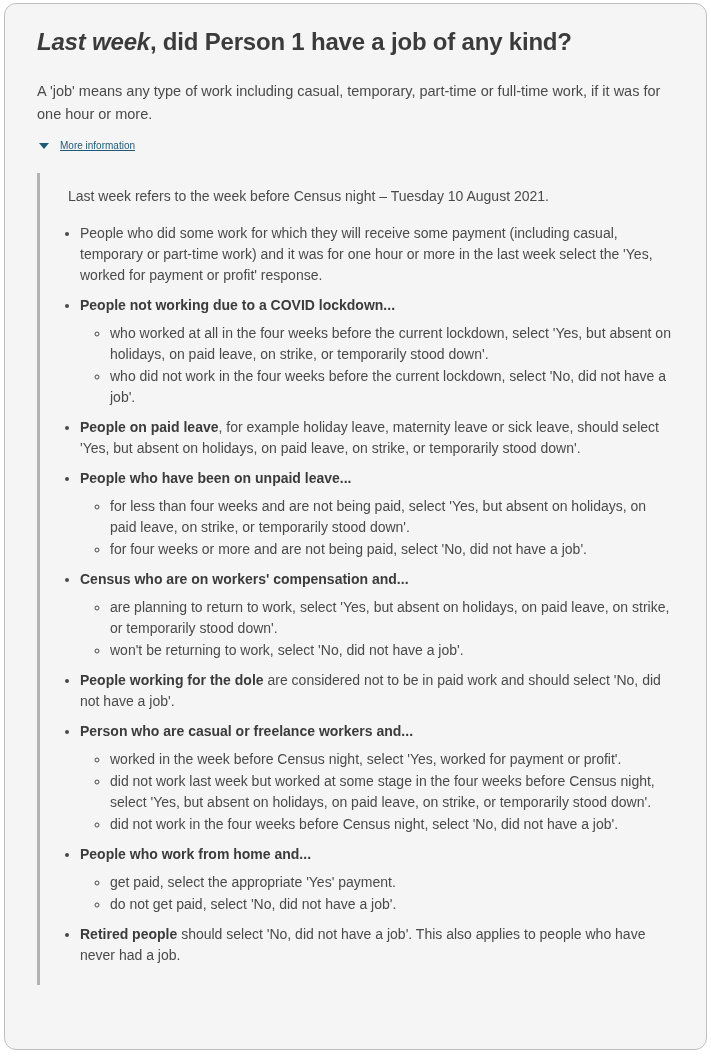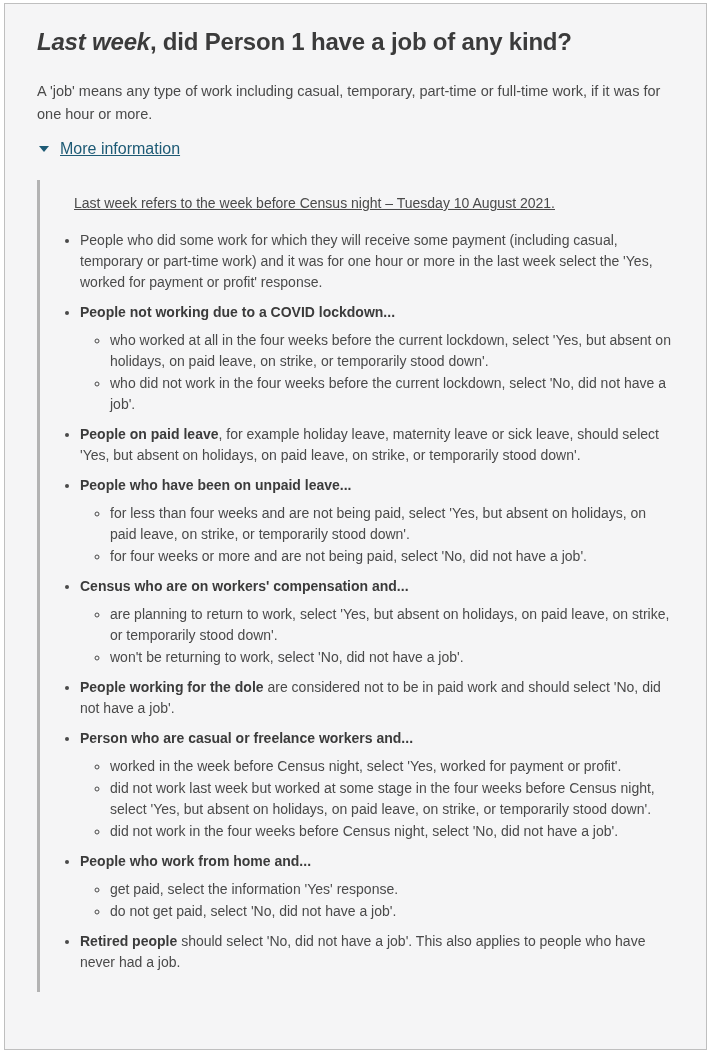--- a/index.html
+++ b/index.html
@@ -10,21 +10,21 @@
     overflow: hidden;
     background: #ffffff;
     font-family: "Liberation Sans", sans-serif;
   }
   .card {
     box-sizing: border-box;
     margin: 3px 4px;
     height: 1047px;
     background: var(--card-bg, #f5f5f6);
     border: 1px solid var(--card-border, #bfbfbf);
-    border-radius: 0;
+    border-radius: 12px;
     padding: 24px 34px 0 32px;
   }
   .title {
     margin: 0 0 24px 0;
     font-size: 24px;
     font-weight: 700;
     color: var(--heading, #3b3b3b);
     letter-spacing: -0.2px;
   }
   .title em { font-style: italic; }
@@ -43,38 +43,37 @@
     cursor: pointer;
   }
   .caret {
     width: 0;
     height: 0;
     border-left: 5px solid transparent;
     border-right: 5px solid transparent;
     border-top: 6px solid var(--link, #1d5a75);
   }
   .more-link {
-    font-size: 16px;
+    font-size: 10px;
     color: var(--link, #1d5a75);
     text-decoration: underline;
   }
   .panel {
     border-left: 3px solid var(--bar, #b3b3b3);
     padding: 13px 0 10px 16px;
     margin-bottom: 14px;
   }
   .panel, .panel p, .panel li {
     font-size: 14px;
     line-height: 21px;
     color: var(--body, #4a4a4a);
   }
   .panel .intro {
-    margin: 0 0 16px 18px;
+    margin: 0 0 16px 12px;
     max-width: 610px;
-    text-decoration: underline;
   }
   ul.items {
     margin: 0;
     padding: 0 0 0 24px;
     list-style: disc outside;
     max-width: 600px;
   }
   ul.items > li { margin: 9px 0; }
   ul.items strong { color: var(--heading, #3b3b3b); font-weight: 700; }
   ul.sub {
@@ -115,20 +114,20 @@
             <li>are planning to return to work, select 'Yes, but absent on holidays, on paid leave, on strike, or temporarily stood down'.</li>
             <li>won't be returning to work, select 'No, did not have a job'.</li>
           </ul></li>
         <li><strong>People working for the dole</strong><span> are considered not to be in paid work and should select 'No, did not have a job'.</span></li>
         <li><strong>Person who are casual or freelance workers and...</strong><ul class="sub">
             <li>worked in the week before Census night, select 'Yes, worked for payment or profit'.</li>
             <li>did not work last week but worked at some stage in the four weeks before Census night, select 'Yes, but absent on holidays, on paid leave, on strike, or temporarily stood down'.</li>
             <li>did not work in the four weeks before Census night, select 'No, did not have a job'.</li>
           </ul></li>
         <li><strong>People who work from home and...</strong><ul class="sub">
-            <li>get paid, select the information 'Yes' response.</li>
+            <li>get paid, select the appropriate 'Yes' payment.</li>
             <li>do not get paid, select 'No, did not have a job'.</li>
           </ul></li>
         <li><strong>Retired people</strong><span> should select 'No, did not have a job'. This also applies to people who have never had a job.</span></li>
       </ul>
   </div>
 
 </div>
 
 </body></html>

